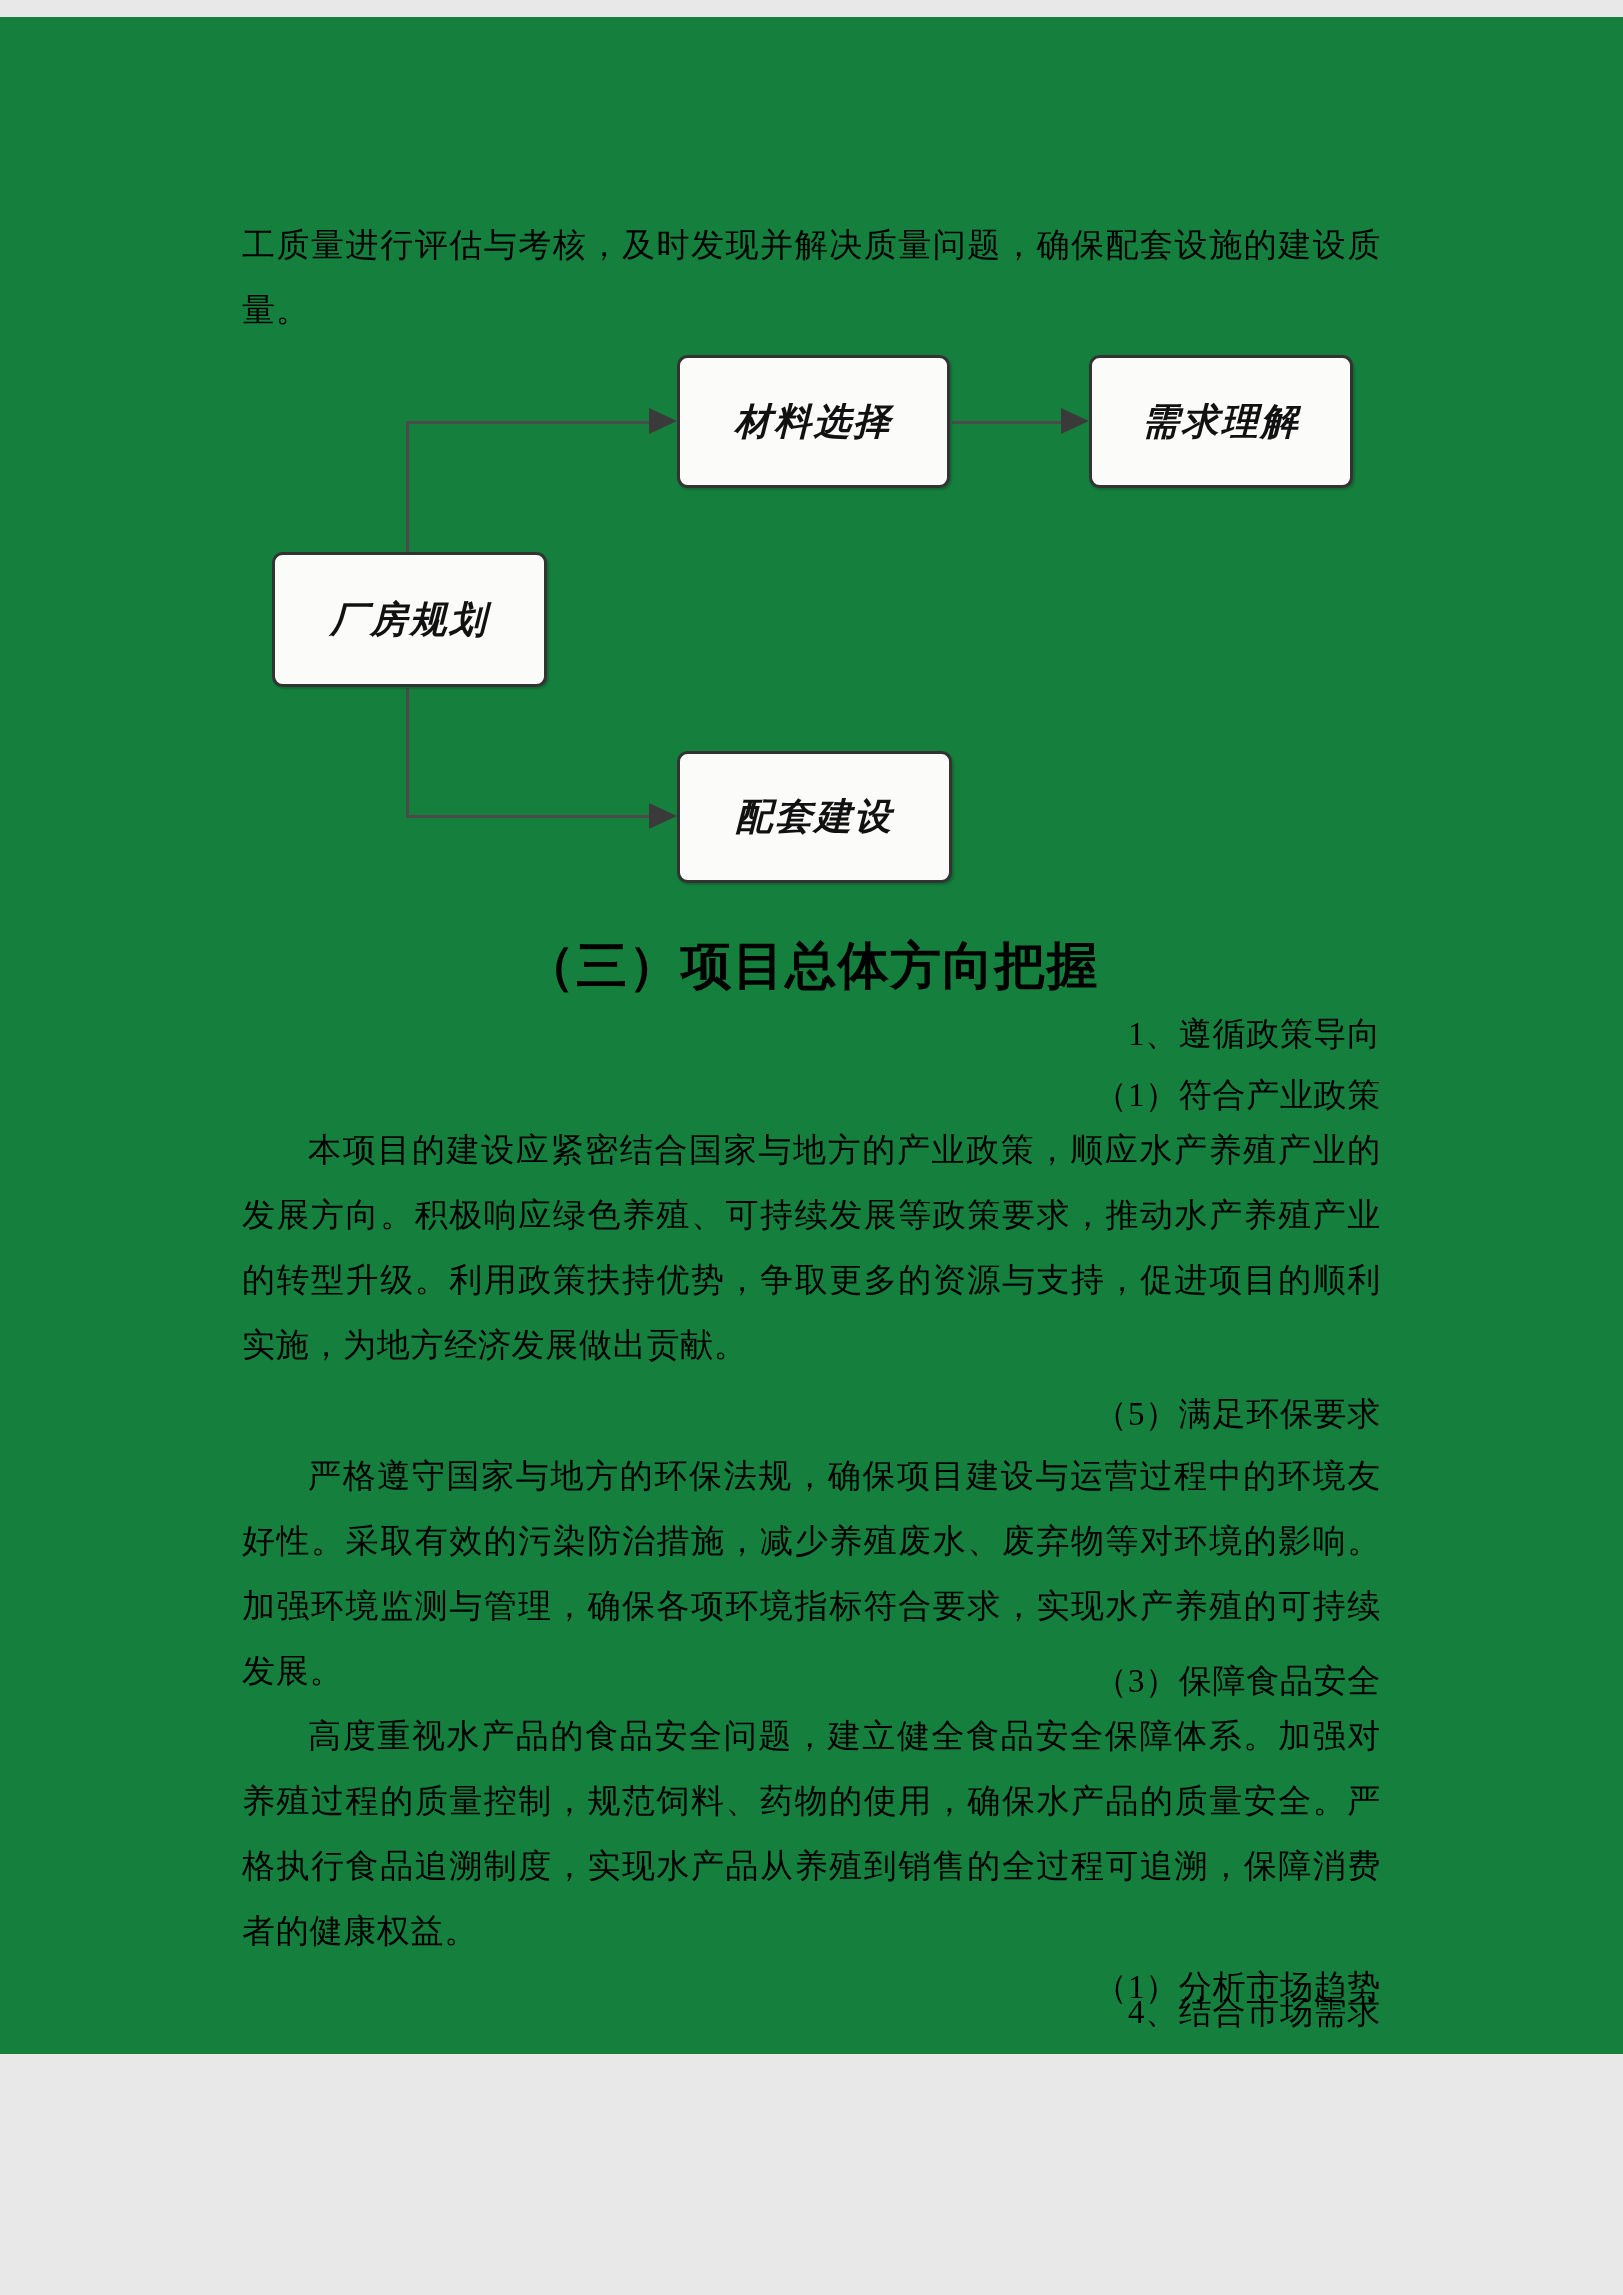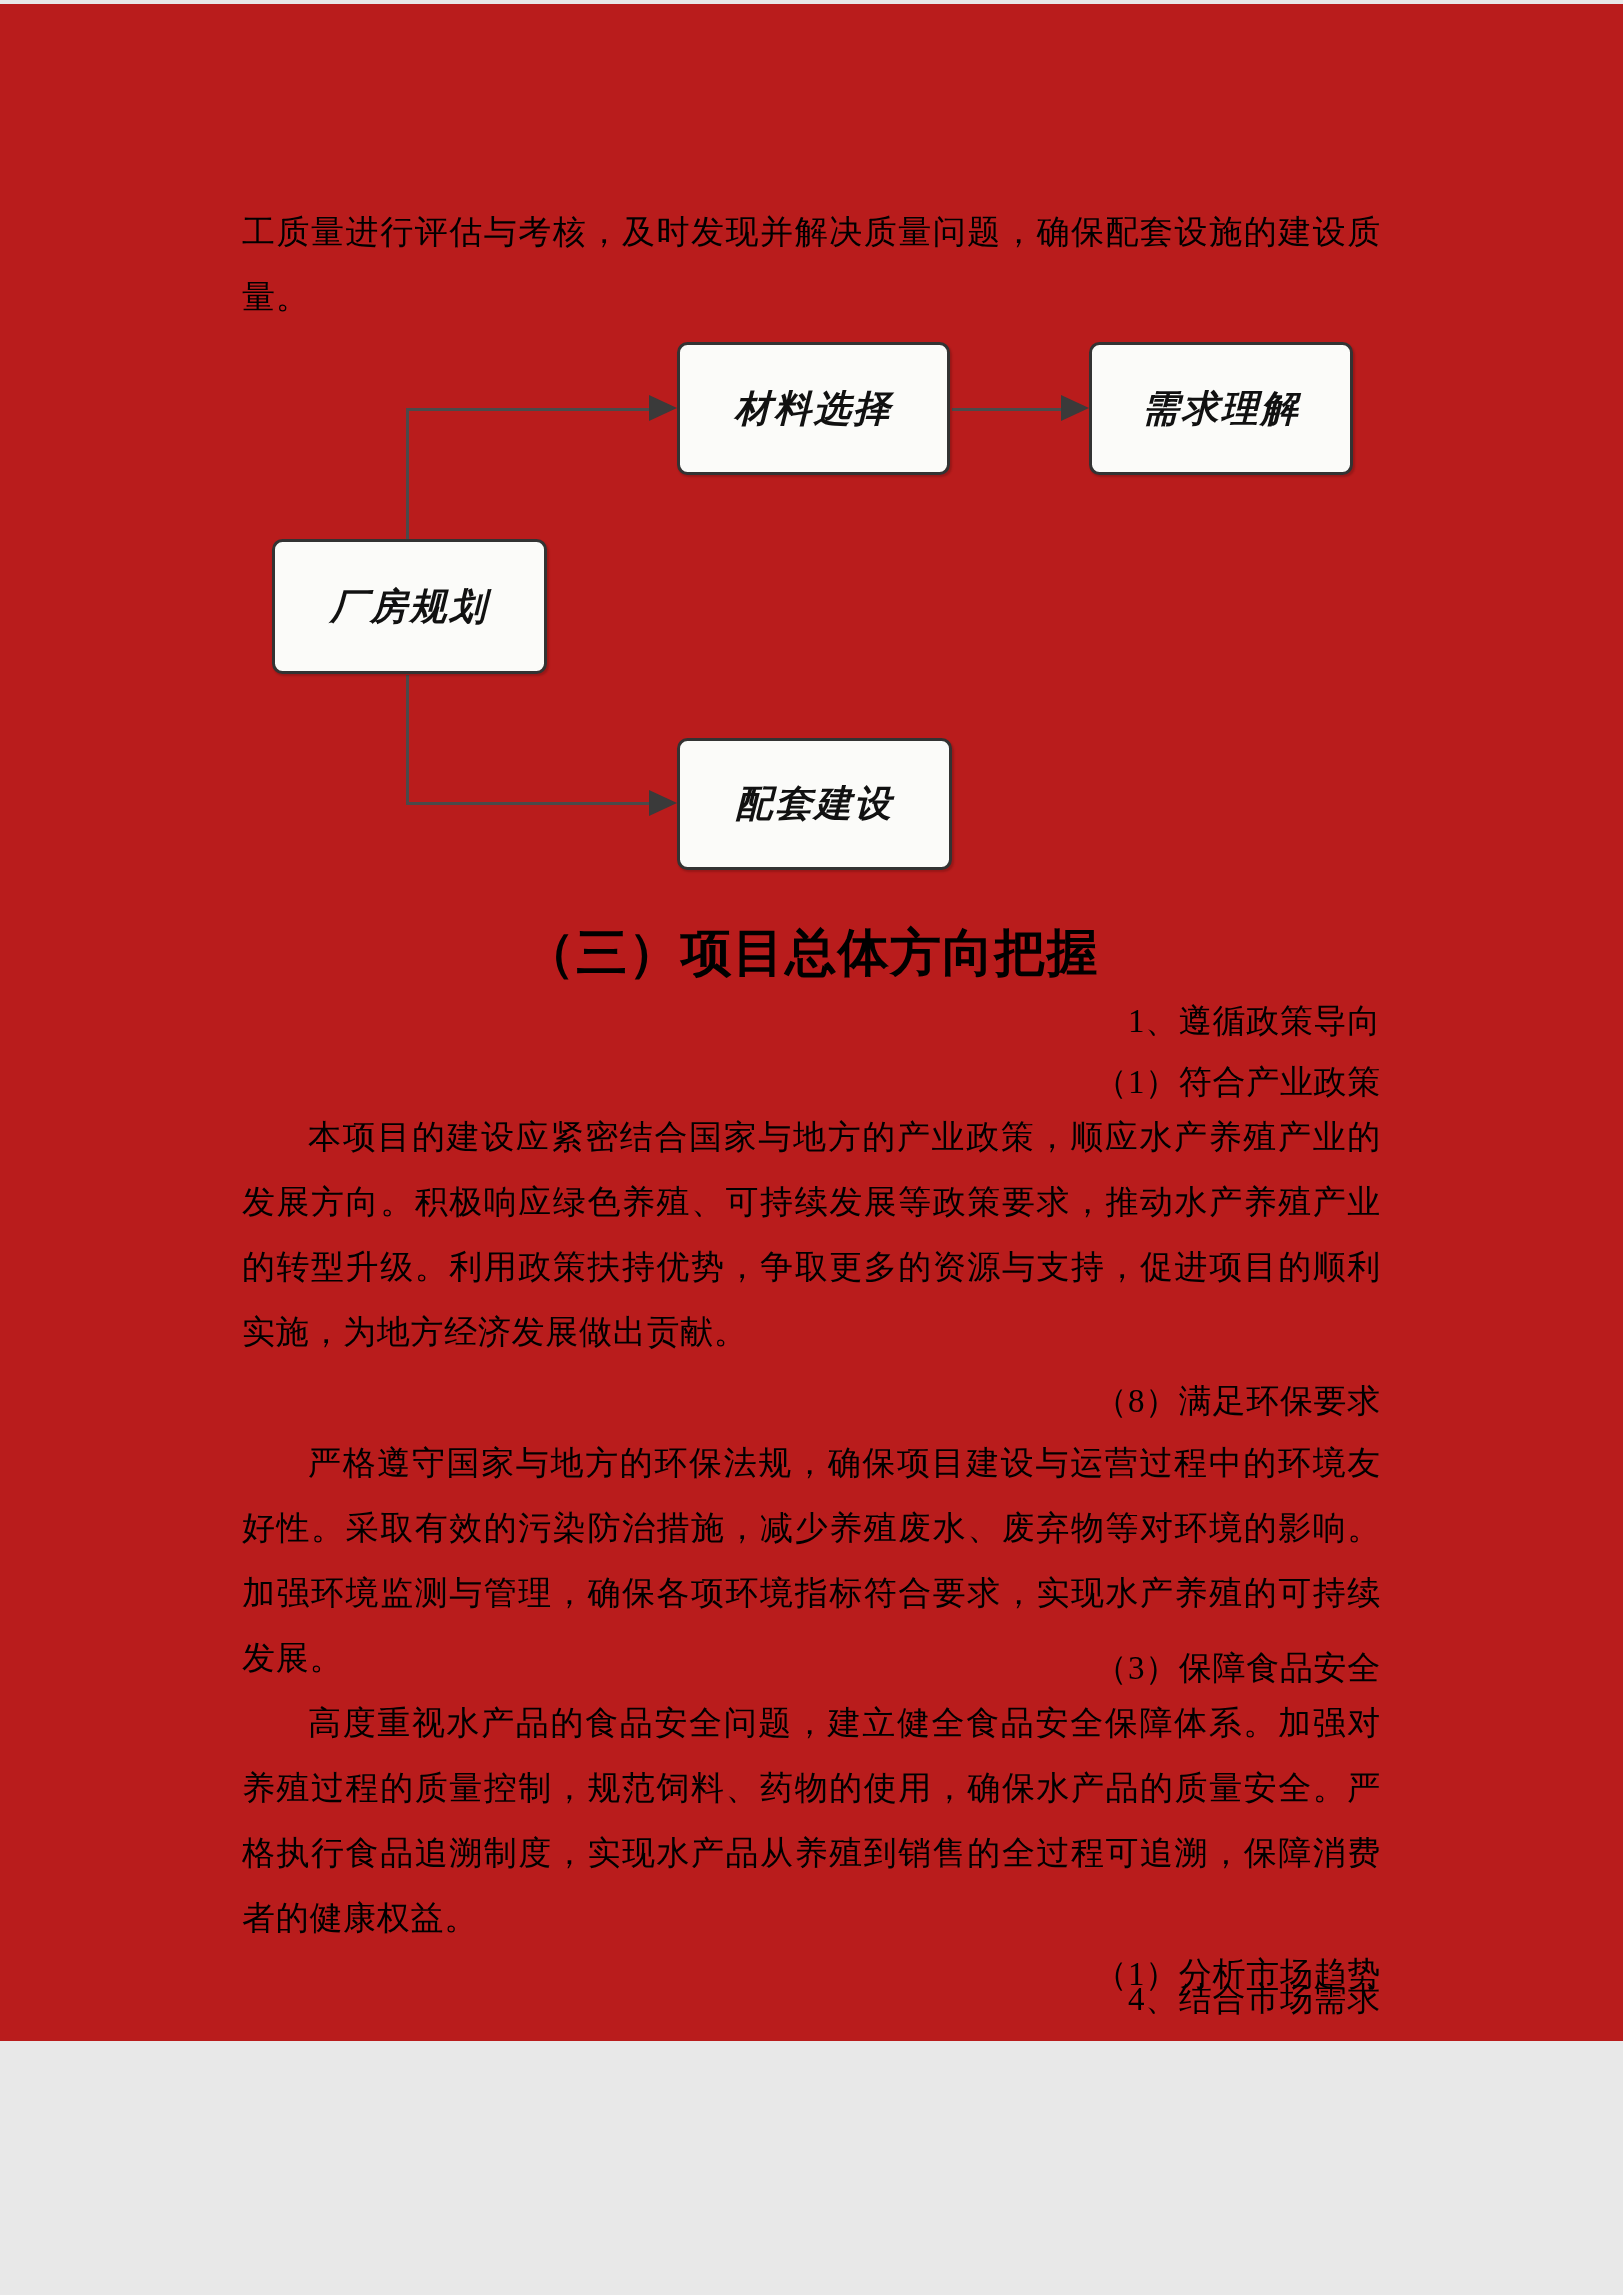--- a/index.html
+++ b/index.html
@@ -1,21 +1,21 @@
 <!DOCTYPE html>
 <html style="font-size:10.5px"><head>
 <meta charset="utf-8">
 <style>
   html,body{margin:0;padding:0;background:#e8e8e8;}
   .page{
     position:relative;
     width:1623px;
     height:2037px;
-    margin:4px auto;
-    background:#b91c1c;
+    margin:17px auto;
+    background:#15803d;
     overflow:hidden;
     font-family:"Liberation Serif","DejaVu Serif",serif;
     color:#000000;
   }
   .tblock{
     position:absolute;
     left:242px;
     width:1139px;
     margin:0;
     font-size:33px;
@@ -89,21 +89,21 @@
   </div>
 
   <h2 class="tblock heading" style="top:917px">（三）项目总体方向把握</h2>
 
   <p class="tblock subhead" style="top:985px">1、遵循政策导向</p>
 
   <p class="tblock subhead" style="top:1046px">（1）符合产业政策</p>
 
   <p class="tblock indent" style="top:1101px">本项目的建设应紧密结合国家与地方的产业政策，顺应水产养殖产业的发展方向。积极响应绿色养殖、可持续发展等政策要求，推动水产养殖产业的转型升级。利用政策扶持优势，争取更多的资源与支持，促进项目的顺利实施，为地方经济发展做出贡献。</p>
 
-  <p class="tblock subhead" style="top:1365px">（8）满足环保要求</p>
+  <p class="tblock subhead" style="top:1365px">（5）满足环保要求</p>
 
   <p class="tblock indent" style="top:1427px">严格遵守国家与地方的环保法规，确保项目建设与运营过程中的环境友好性。采取有效的污染防治措施，减少养殖废水、废弃物等对环境的影响。加强环境监测与管理，确保各项环境指标符合要求，实现水产养殖的可持续发展。</p>
 
   <p class="tblock subhead" style="top:1632px">（3）保障食品安全</p>
 
   <p class="tblock indent" style="top:1687px">高度重视水产品的食品安全问题，建立健全食品安全保障体系。加强对养殖过程的质量控制，规范饲料、药物的使用，确保水产品的质量安全。严格执行食品追溯制度，实现水产品从养殖到销售的全过程可追溯，保障消费者的健康权益。</p>
 
   <p class="tblock subhead" style="top:1963px">4、结合市场需求</p>
 
   <p class="tblock subhead" style="top:1938px">（1）分析市场趋势</p>

